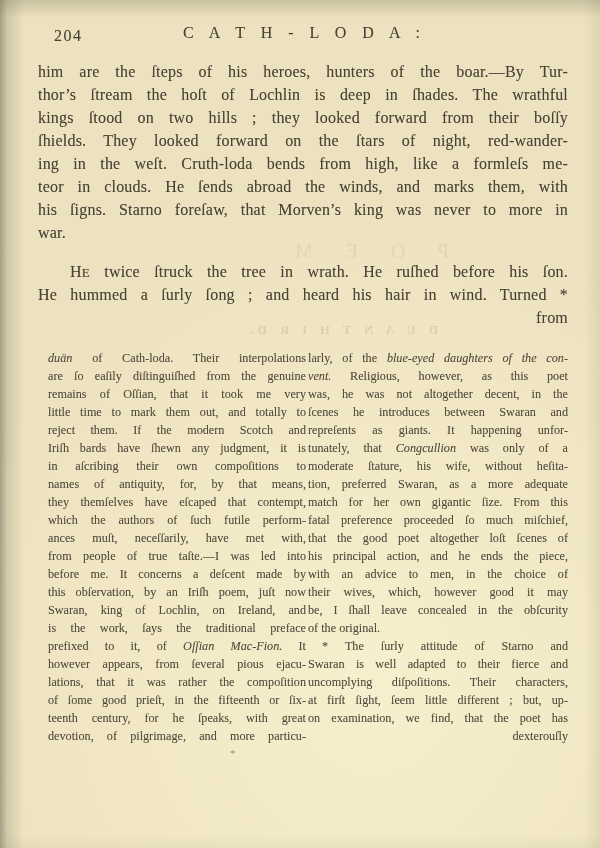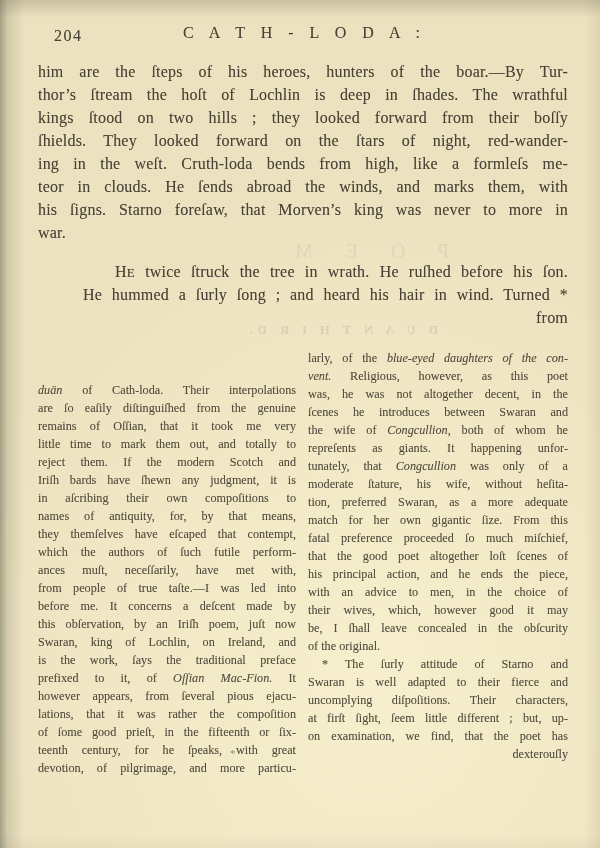--- a/index.html
+++ b/index.html
@@ -25,37 +25,37 @@
   .runtitle{
     position:absolute; left:38px; top:24px; width:530px;
     text-align:center; font-size:16px;
     letter-spacing:3px; word-spacing:6px;
   }
   .main-text{
     position:absolute; left:38px; top:60px; width:530px;
     font-size:16px; line-height:23px;
     letter-spacing:0.2px;
   }
-  .para2{ margin-top:16px;margin-left:45px; }
+  .para2{ margin-top:16px; }
   .tline{
     height:23px; overflow:hidden;
     text-align:justify; text-align-last:justify;
   }
   .tline.nojust{ text-align-last:left; }
   .tline.ind{ text-indent:32px; }
   .catchword{ text-align:right; height:23px; }
   .footnote-col .tline{ height:18px; }
   .footnote-col .tline.ind{ text-indent:14px; }
   .footnote-col{
     position:absolute; top:349px; width:258px;
     font-size:12.2px; line-height:18px;
     color:rgba(66,59,48,0.88);
     text-shadow:0 0 0.5px rgba(66,59,48,0.3);
   }
-  .fn-left{ left:38px;margin-top:32px; }
+  .fn-left{ left:48px; }
   .fn-right{ left:308px; width:260px; }
   .footnote-col .catchword{ height:18px; }
   .it{ font-style:italic; }
   .sc{ font-size:82%; }
   .sig-mark{
     position:absolute; left:230px; top:747px;
     font-size:11px; color:rgba(64,57,46,0.55);
   }
   .ghost{
     position:absolute; transform:scaleX(-1);
@@ -125,21 +125,20 @@
       <div class="tline"><span>teenth century, for he ſpeaks, with great</span></div>
       <div class="tline"><span>devotion, of pilgrimage, and more particu-</span></div>
     </div>
 
   <div class="footnote-col fn-right">
     <div>
         <div class="tline"><span>larly, of the </span><span class="it">blue-eyed daughters of the con-</span></div>
         <div class="tline"><span class="it">vent.</span><span> Religious, however, as this poet</span></div>
         <div class="tline"><span>was, he was not altogether decent, in the</span></div>
         <div class="tline"><span>ſcenes he introduces between Swaran and</span></div>
-        <div class="tline"><span>the wife of </span><span class="it">Congcullion</span><span>, both of whom he</span></div>
         <div class="tline"><span>repreſents as giants. It happening unfor-</span></div>
         <div class="tline"><span>tunately, that </span><span class="it">Congcullion</span><span> was only of a</span></div>
         <div class="tline"><span>moderate ſtature, his wife, without heſita-</span></div>
         <div class="tline"><span>tion, preferred Swaran, as a more adequate</span></div>
         <div class="tline"><span>match for her own gigantic ſize. From this</span></div>
         <div class="tline"><span>fatal preference proceeded ſo much miſchief,</span></div>
         <div class="tline"><span>that the good poet altogether loſt ſcenes of</span></div>
         <div class="tline"><span>his principal action, and he ends the piece,</span></div>
         <div class="tline"><span>with an advice to men, in the choice of</span></div>
         <div class="tline"><span>their wives, which, however good it may</span></div>

